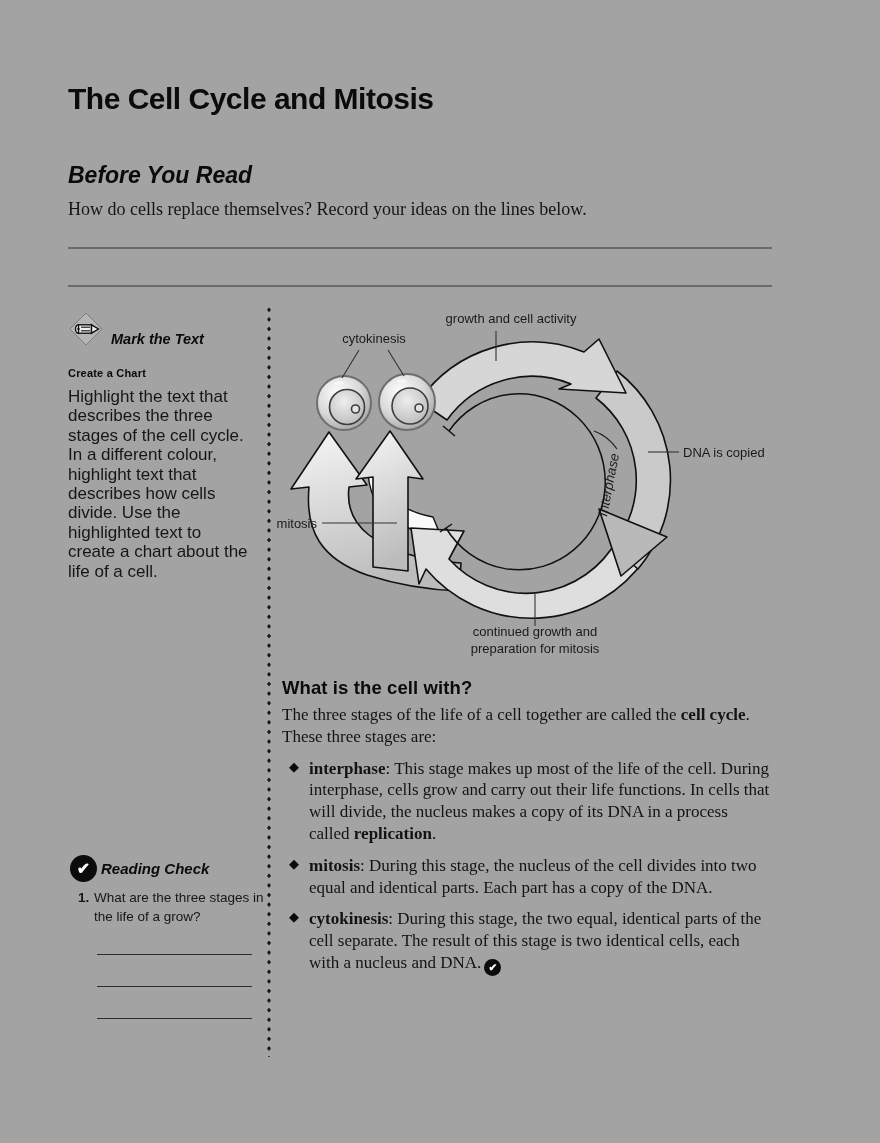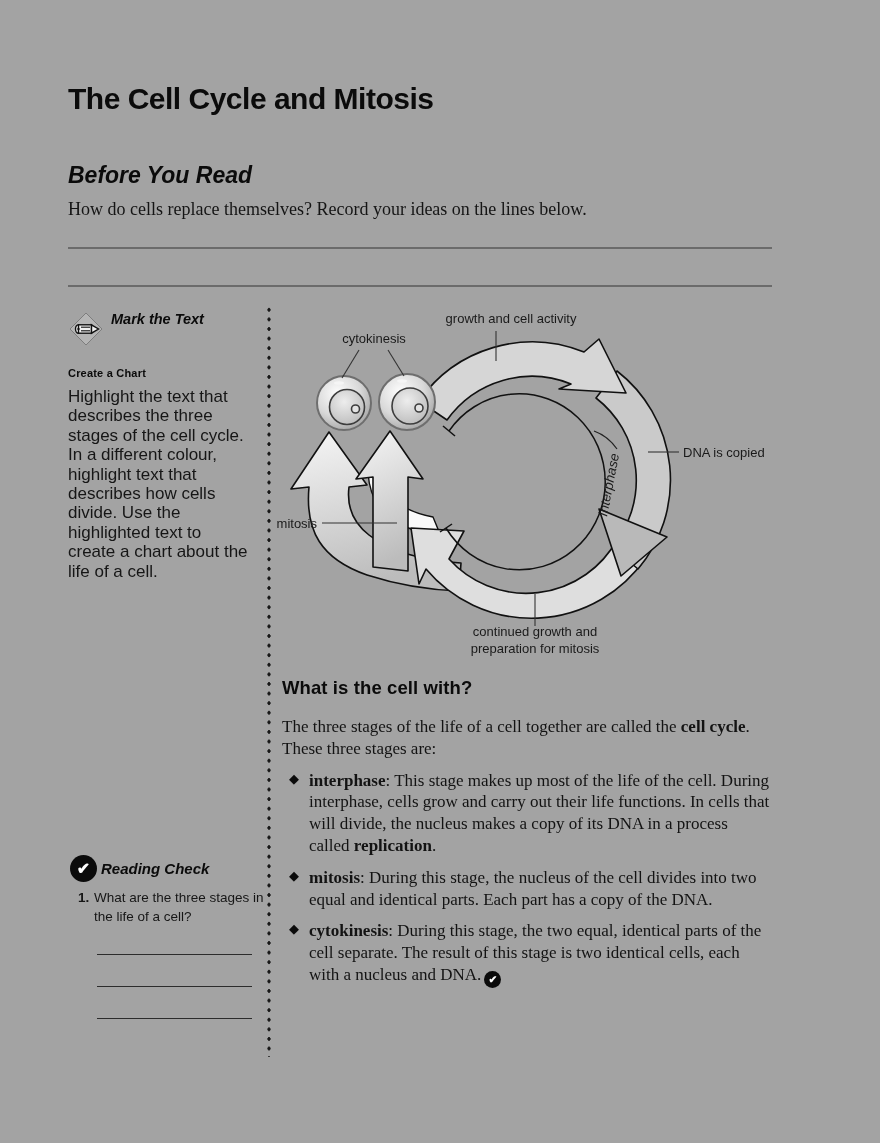--- a/index.html
+++ b/index.html
@@ -15,21 +15,21 @@
   .ans-line-top.first{margin-top:27px;}
   .ans-line-top.second{margin-top:36px;}
   
   .columns{display:flex;margin-top:18px;min-height:752px;}
   .leftcol{width:199px;flex:none;position:relative;}
   .dotted-divider{width:4px;flex:none;
      background-image:radial-gradient(circle,#161616 0 1.5px,transparent 1.7px);
      background-size:4px 9.6px;background-repeat:repeat-y;}
   .rightcol{flex:1;min-width:0;}
   
-  .mark-row{display:flex;align-items:flex-start;margin-top:6px;}
+  .mark-row{display:flex;align-items:flex-end;margin-top:6px;}
   .mark-label{font-size:14.5px;font-weight:700;font-style:italic;margin-left:7px;color:#0b0b0b;}
   .chart-heading{margin:20px 0 0 0;font-size:11px;font-weight:700;letter-spacing:0.2px;color:#0b0b0b;}
   .chart-body{margin:8px 0 0 0;width:184px;font-size:17px;line-height:19.4px;color:#161616;}
   .reading-check{position:absolute;left:2px;top:550px;width:190px;}
   .rc-header{display:flex;align-items:center;}
   .rc-icon{width:27px;height:27px;border-radius:50%;background:#0b0b0b;flex:none;
            display:flex;align-items:center;justify-content:center;
            color:#fff;font-size:16px;font-weight:700;}
   .rc-label{font-size:15px;font-weight:700;font-style:italic;margin-left:4px;color:#0b0b0b;}
   .rc-q{position:relative;padding-left:24px;margin-top:7px;font-size:13.5px;line-height:18.5px;
@@ -37,21 +37,21 @@
   .rc-num{position:absolute;left:8px;font-weight:700;}
   .rc-lines{margin-left:27px;width:155px;}
   .rc-line{height:0;border-top:1.6px solid #2c2c2c;}
   .rc-line.l1{margin-top:28px;}
   .rc-line.l2{margin-top:31px;}
   .rc-line.l3{margin-top:31px;}
   
   .diagram-svg{display:block;margin:0;}
   .main-text{margin-left:11px;width:489px;}
   .main-heading{margin:4px 0 0 0;font-size:18.5px;font-weight:700;letter-spacing:0.1px;color:#0b0b0b;}
-  .body-p{margin:17px 0 0 0;font-size:17px;line-height:21.8px;
+  .body-p{margin:5px 0 0 0;font-size:17px;line-height:21.8px;
           font-family:"Liberation Serif",serif;color:#131313;}
   .bullet{position:relative;padding-left:27px;margin-top:10px;}
   .diamond{position:absolute;left:7px;top:1px;font-size:13px;color:#0b0b0b;
            font-family:"DejaVu Sans",sans-serif;}
   .btext{margin:0;font-size:17px;line-height:21.8px;font-family:"Liberation Serif",serif;color:#131313;}
   .check-inline{display:inline-flex;width:17px;height:17px;border-radius:50%;background:#0b0b0b;
                 align-items:center;justify-content:center;color:#fff;font-size:10.5px;
                 font-weight:700;vertical-align:-3px;margin-left:3px;}
   svg text{font-family:"Liberation Sans",sans-serif;fill:#1a1a1a;}
 </style>
@@ -90,21 +90,21 @@
 
       <div class="reading-check">
         <div class="rc-header">
           <span class="rc-icon">
               <span>✔</span>
             </span>
           <span class="rc-label">Reading Check</span>
         </div>
         <div class="rc-q">
           <b class="rc-num">1.</b>
-          <span>What are the three stages in the life of a cell?</span>
+          <span>What are the three stages in the life of a grow?</span>
         </div>
         <div class="rc-lines">
           <div class="rc-line l1"></div>
           <div class="rc-line l2"></div>
           <div class="rc-line l3"></div>
         </div>
       </div>
     </div>
 
     <div class="dotted-divider"></div>

